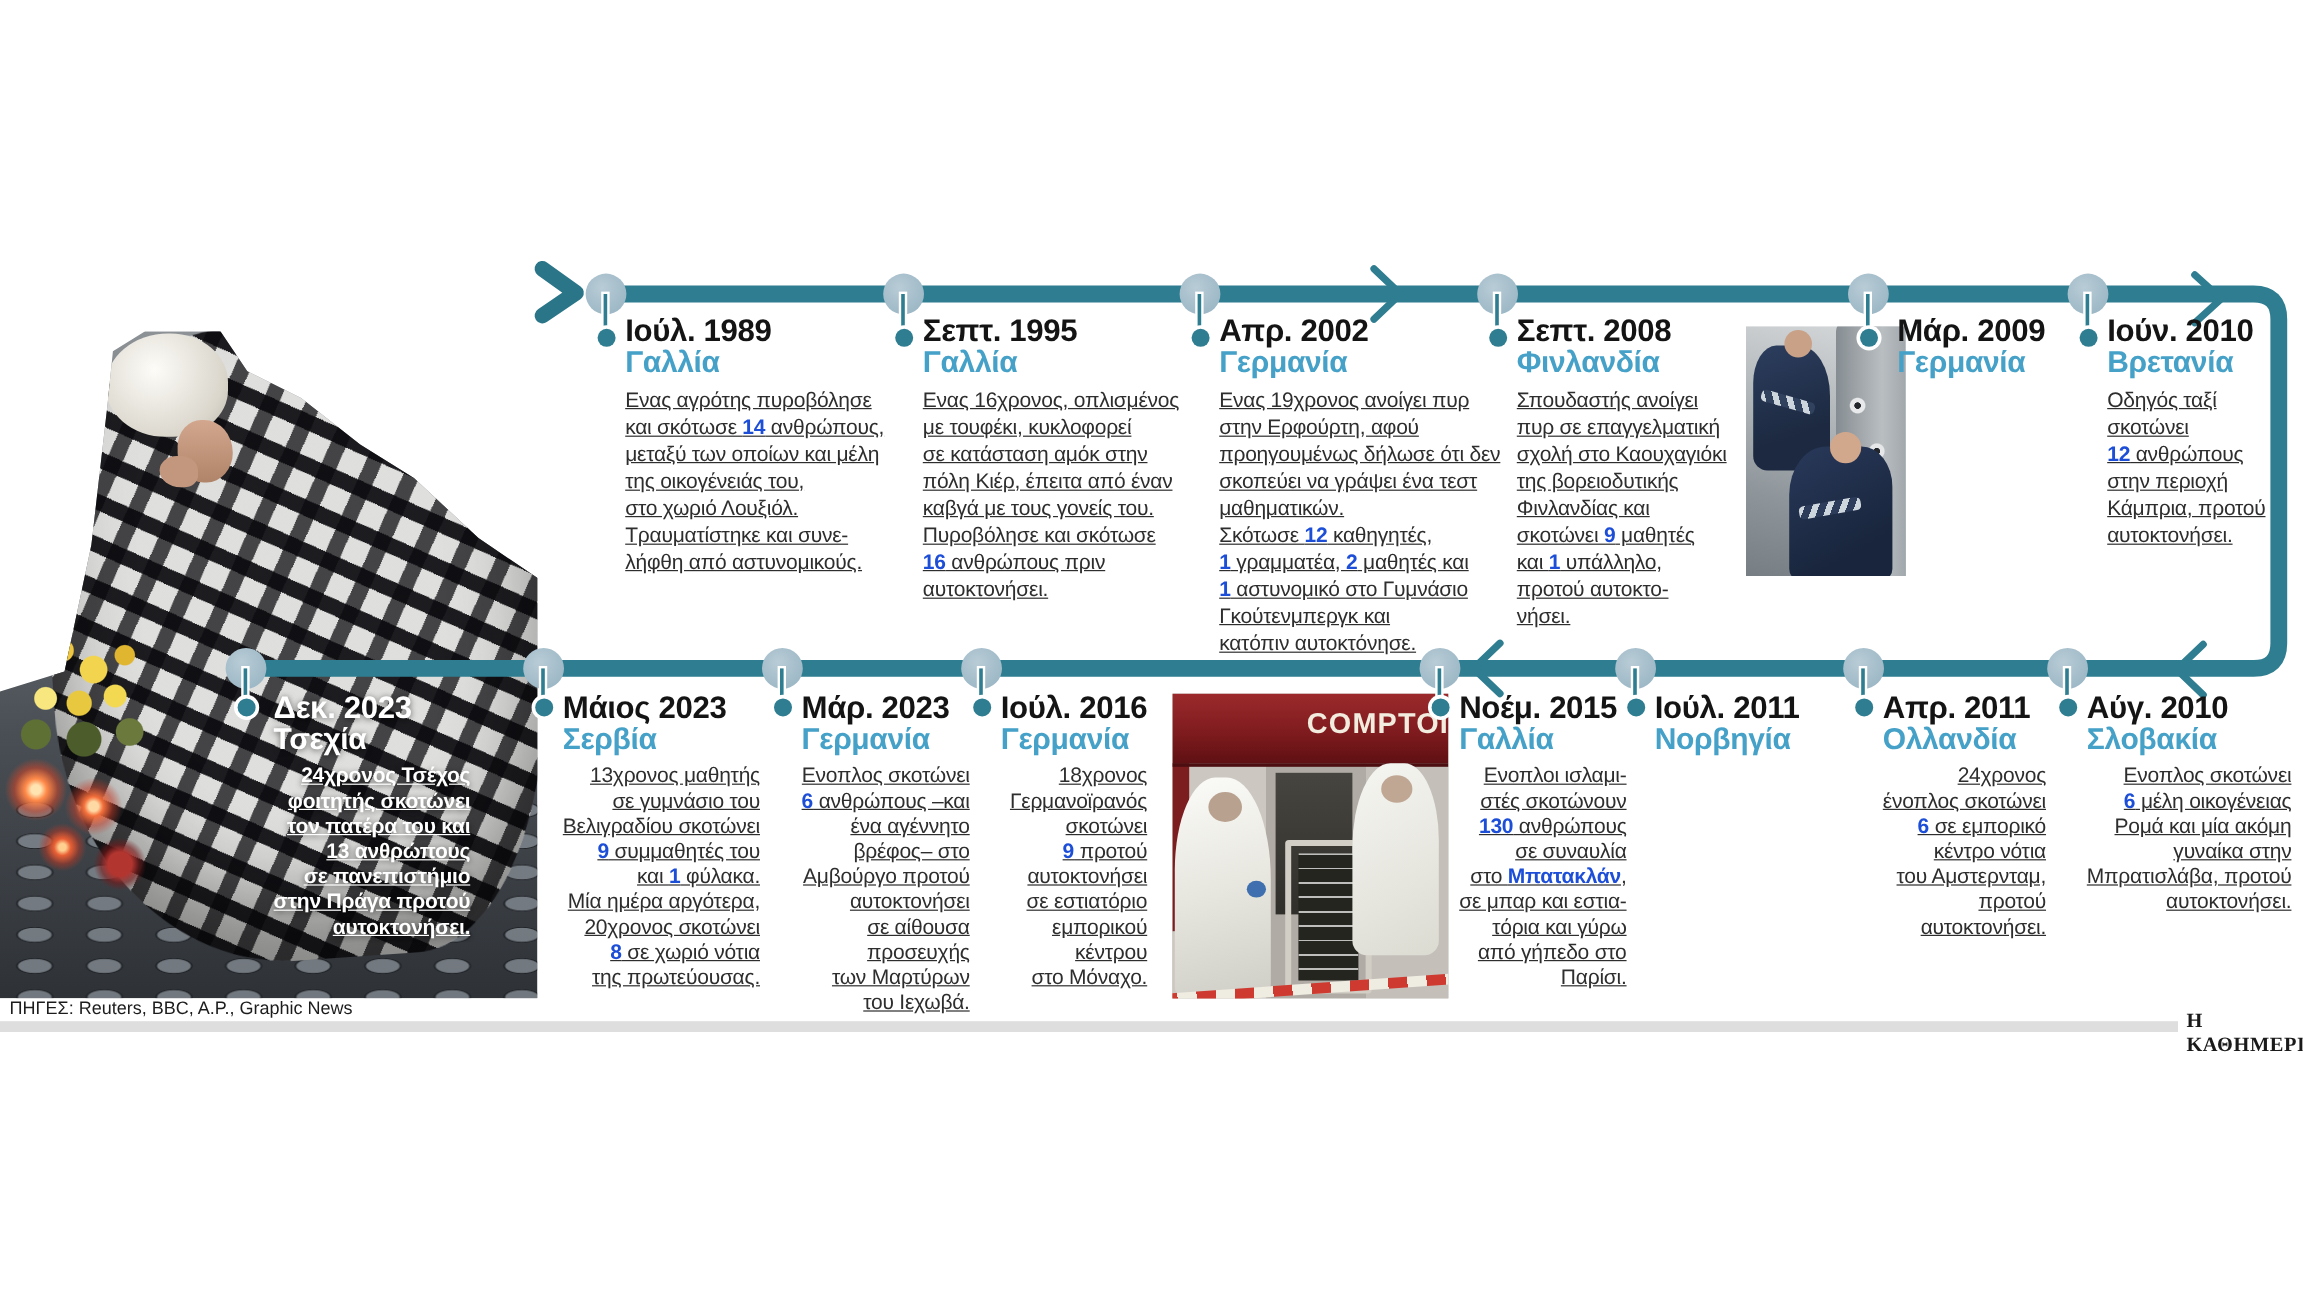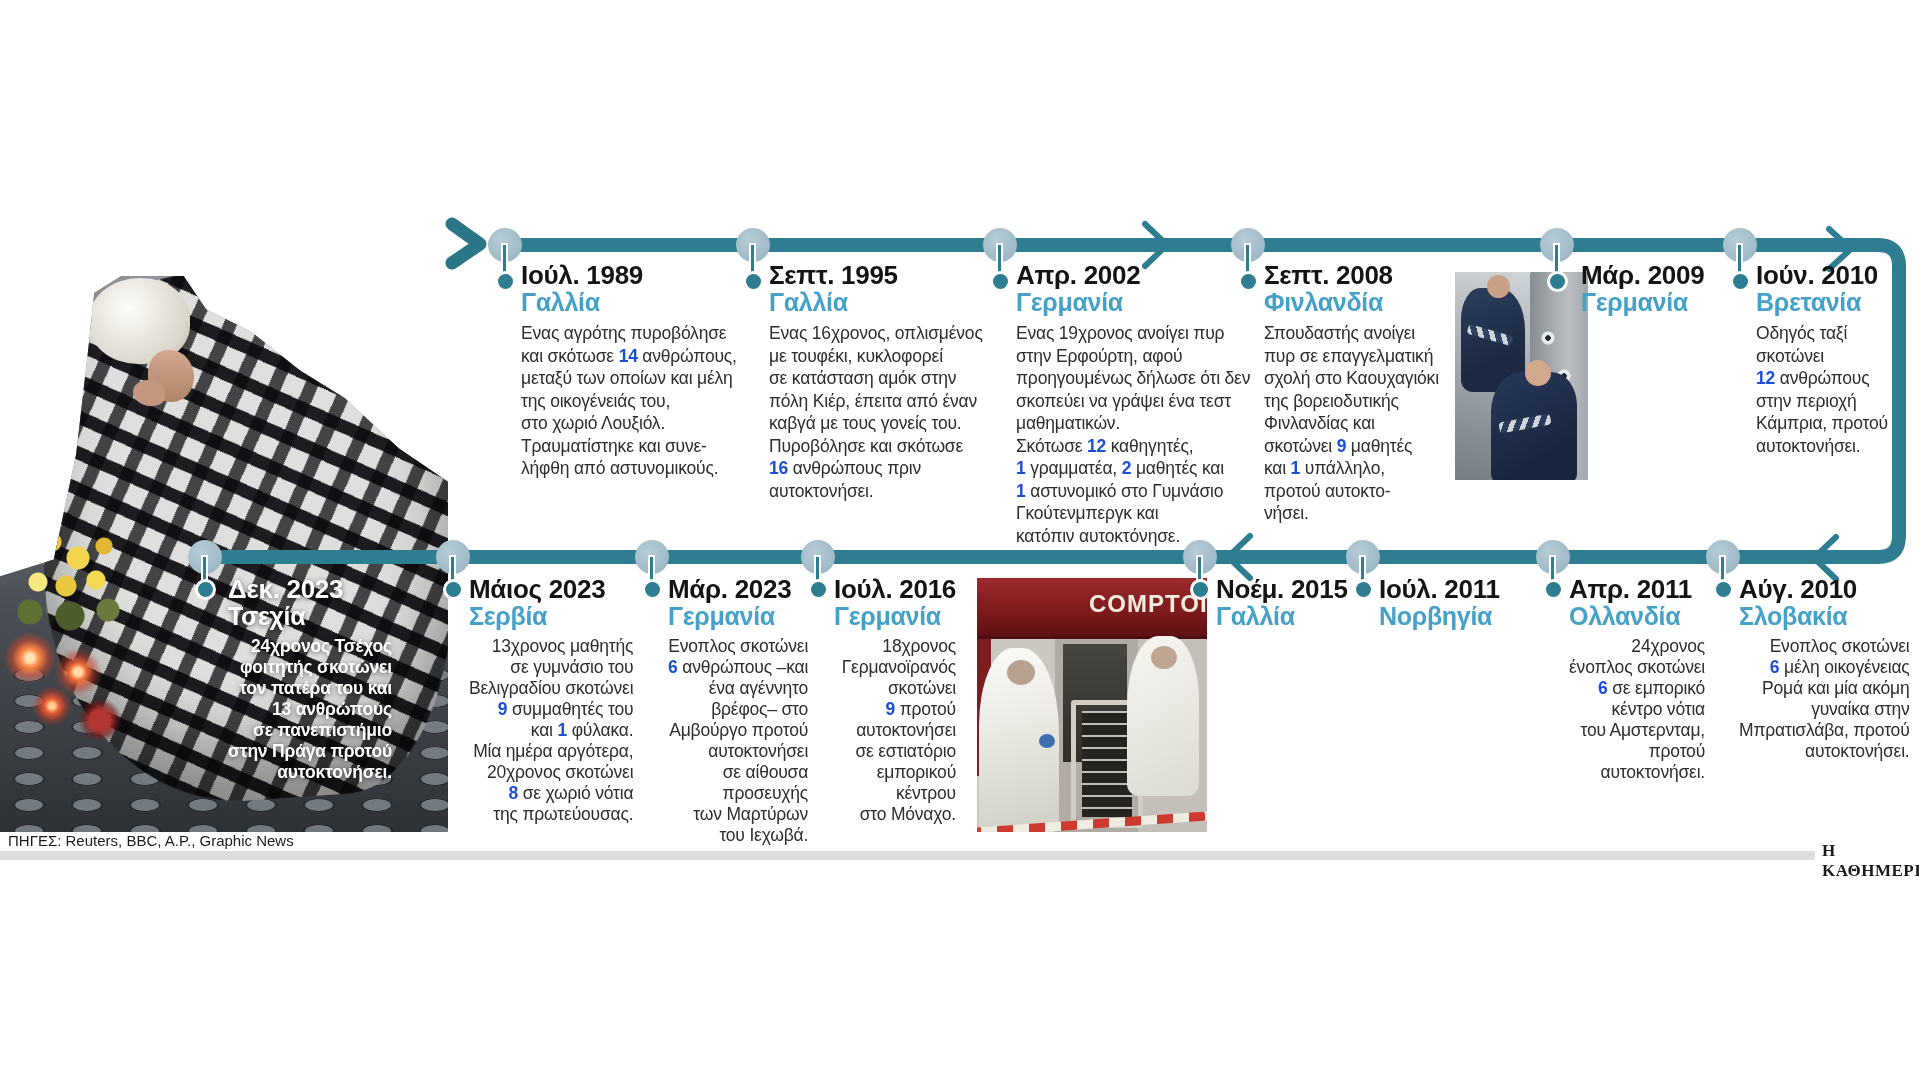--- a/index.html
+++ b/index.html
@@ -23,21 +23,21 @@
     background:#2e7d90;box-shadow:0 0 0 3px #fff;}
   .entry--top .stem{height:38px;}
   .entry--top .dot{top:46px;}
   .entry--bottom .stem{height:33px;}
   .entry--bottom .dot{top:42px;}
   .etext{position:absolute;left:33px;width:max-content;}
   .entry--top .etext{top:34px;}
   .entry--bottom .etext{top:36px;}
   .edate{margin:0;font-size:26px;line-height:27px;font-weight:bold;color:#141414;letter-spacing:-0.3px;}
   .ecountry{margin:0;font-size:25px;line-height:27px;font-weight:bold;color:#45a1c7;letter-spacing:-0.3px;}
-  .ebody{margin:6px 0 0 0;font-size:17.5px;color:#2e2e2e;white-space:pre-line;letter-spacing:-0.2px;}
+  .ebody{margin:6px 0 0 0;font-size:17.5px;color:#2e2e2e;white-space:pre-line;letter-spacing:-0.2px;text-decoration:underline;}
   .entry--top .ebody{line-height:22.5px;}
   .entry--bottom .ebody{line-height:21px;text-align:right;}
   .ebody strong{font-weight:bold;color:#1d4ed8;}
   .entry--light .edate,.entry--light .ecountry,.entry--light .ebody,.entry--light .ebody strong{
     color:#fff;text-shadow:0 1px 5px rgba(0,0,0,.6);}
   .entry--light .ebody{font-weight:bold;}
 
   
   .photo-left{position:absolute;left:0;top:276px;width:448px;height:556px;z-index:1;
     clip-path:polygon(0 54%,12% 51%,17% 32%,20% 11%,21% 3%,27% 0,41% 0,46% 6%,56% 10%,
@@ -349,20 +349,29 @@
     </div>
   </div>
 
   <div class="entry entry--bottom" style="left:1183px;top:540px;">
     <span class="node"></span>
     <span class="stem"></span>
     <span class="dot"></span>
     <div class="etext">
       <h3 class="edate">Νοέμ. 2015</h3>
       <h4 class="ecountry">Γαλλία</h4>
+      <p class="ebody">Ενοπλοι ισλαμι-
+στές σκοτώνουν
+<strong>130</strong> ανθρώπους
+σε συναυλία
+στο <strong>Μπατακλάν</strong>,
+σε μπαρ και εστια-
+τόρια και γύρω
+από γήπεδο στο
+Παρίσι.</p>
     </div>
   </div>
 
   <div class="entry entry--bottom" style="left:1346px;top:540px;">
     <span class="node"></span>
     <span class="stem"></span>
     <span class="dot"></span>
     <div class="etext">
       <h3 class="edate">Ιούλ. 2011</h3>
       <h4 class="ecountry">Νορβηγία</h4>

